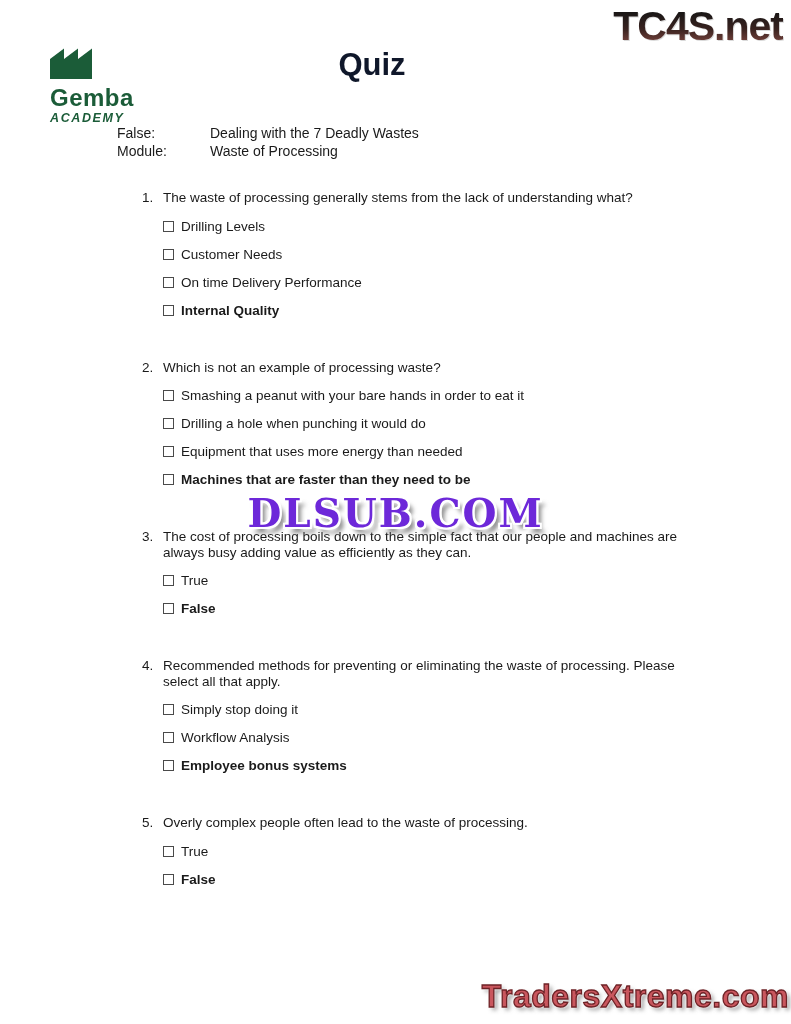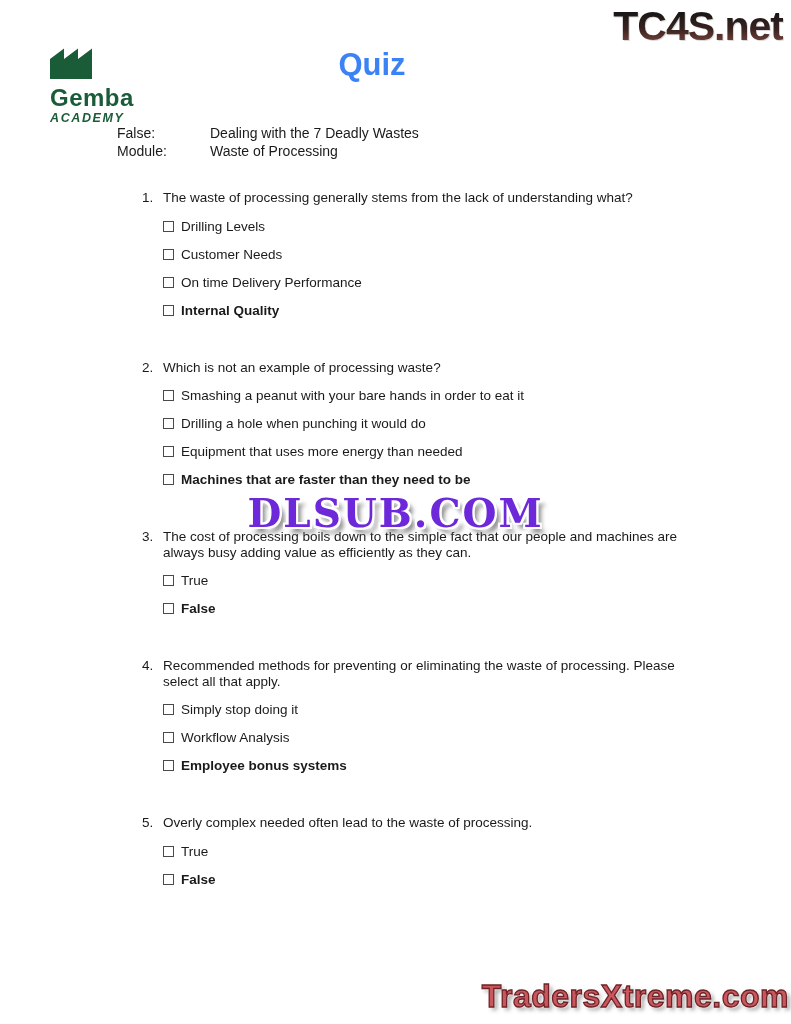--- a/index.html
+++ b/index.html
@@ -41,21 +41,21 @@
     font-style: italic;
   }
   .page-title {
     position: absolute;
     top: 47px;
     left: 0;
     width: 744px;
     text-align: center;
     font-size: 31px;
     font-weight: bold;
-    color: #3b82f6;
+    color: #0f172a;
   }
 
   
   .wm-tc4s {
     position: absolute;
     top: 3px;
     right: 8px;
     font-size: 41px;
     font-weight: bold;
     letter-spacing: -1px;
@@ -259,21 +259,21 @@
       <div class="option">
         <span class="checkbox"></span>
         <span class="option-label">Employee bonus systems</span>
       </div>
     </div>
   </div>
 
   <div class="question">
     <div class="q-head">
       <span class="q-num">5.</span>
-      <span class="q-text">Overly complex needed often lead to the waste of processing.</span>
+      <span class="q-text">Overly complex people often lead to the waste of processing.</span>
     </div>
     <div class="options">
       <div class="option">
         <span class="checkbox"></span>
         <span class="option-label">True</span>
       </div>
       <div class="option">
         <span class="checkbox"></span>
         <span class="option-label">False</span>
       </div>

